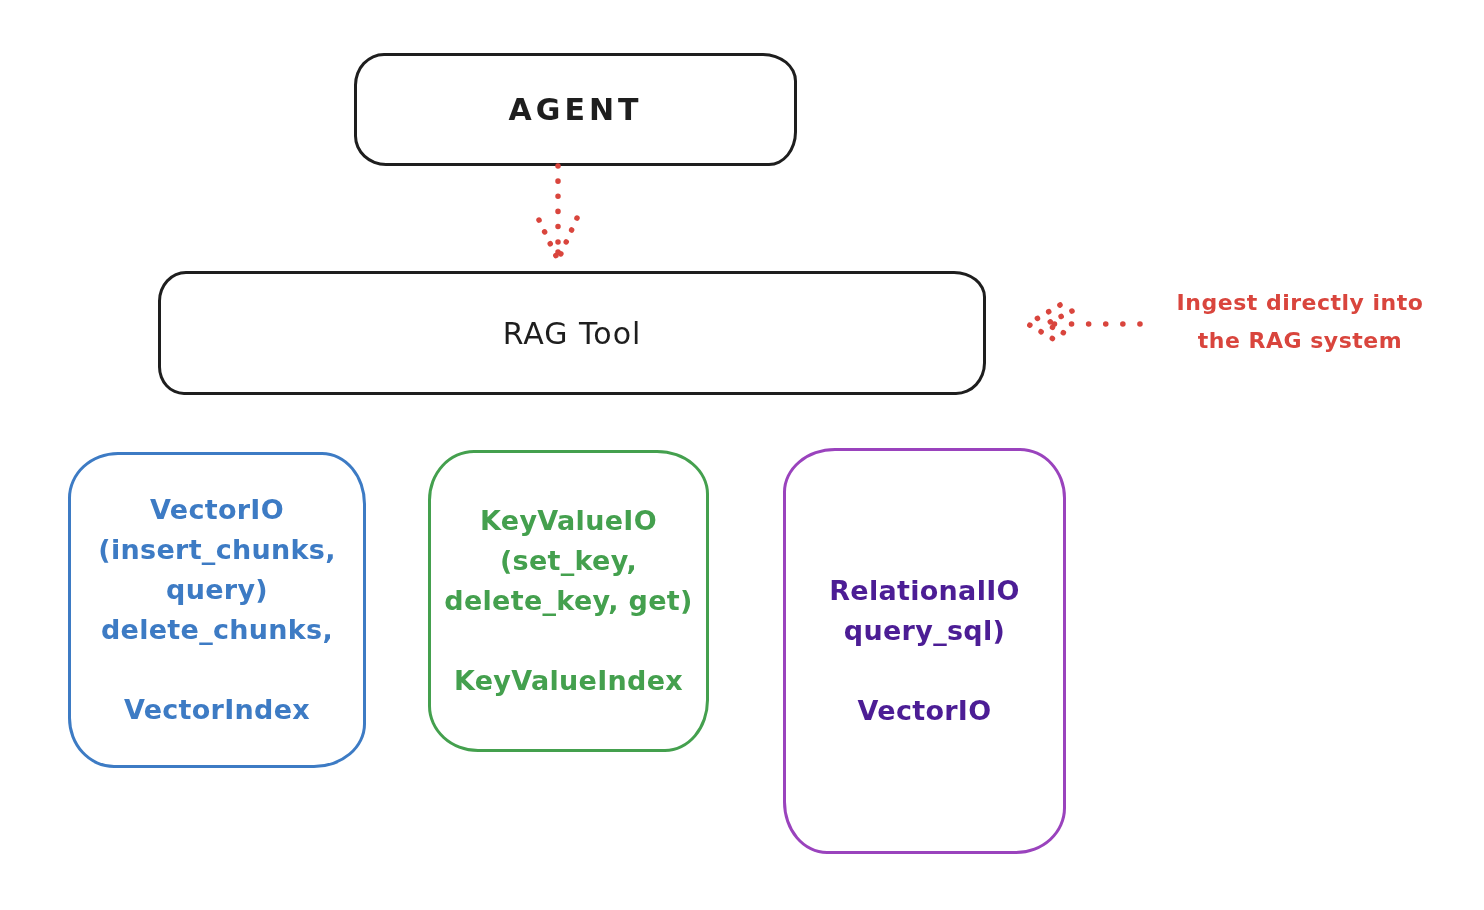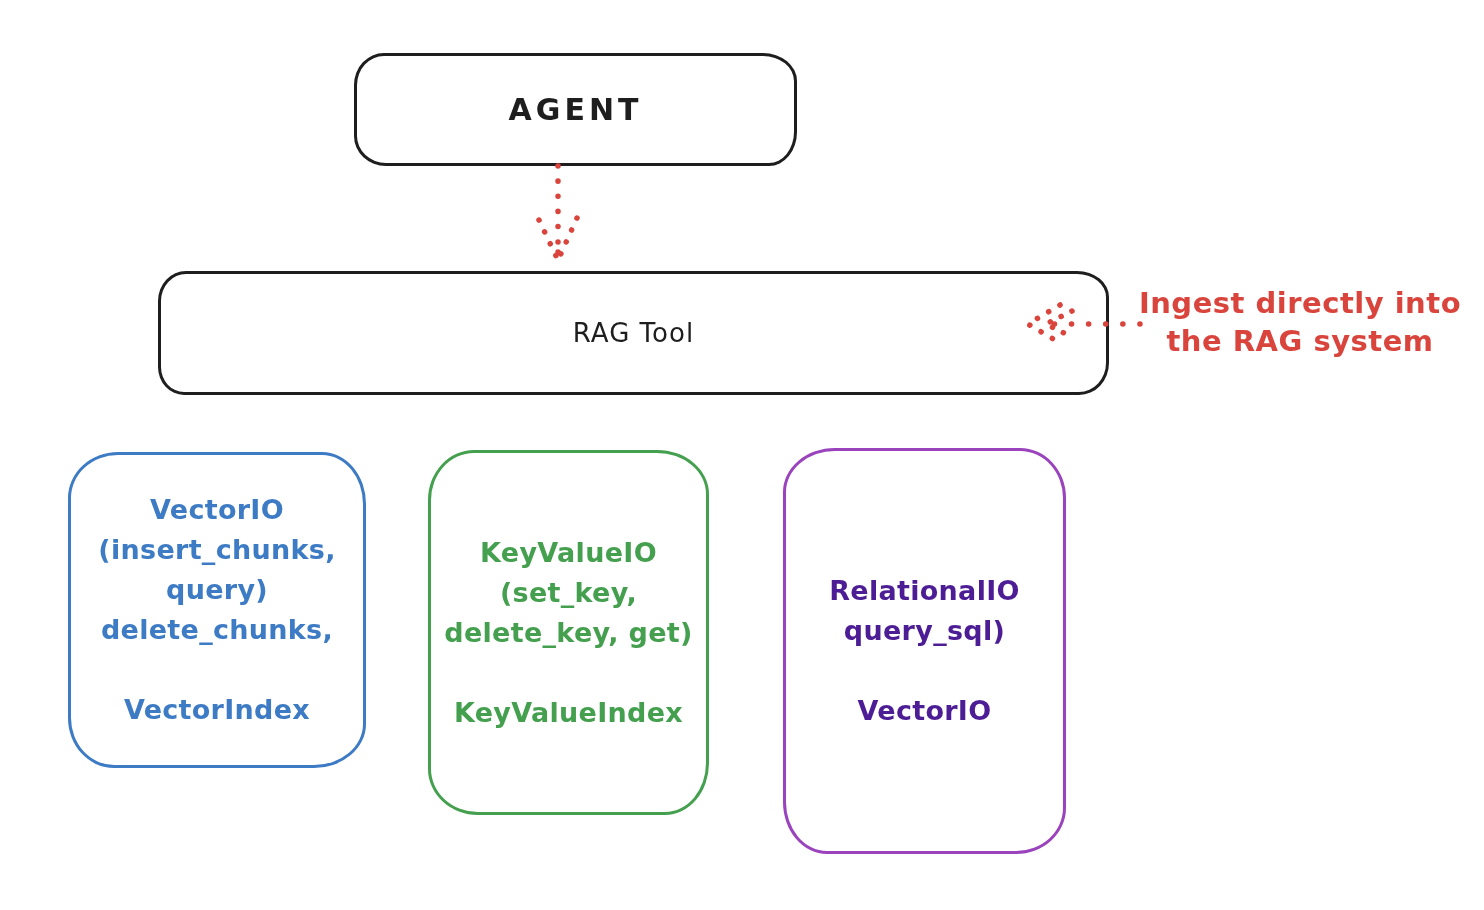--- a/index.html
+++ b/index.html
@@ -31,23 +31,23 @@
   .agent-box {
     left: 354px; top: 53px;
     width: 443px; height: 113px;
     border-radius: 30px 34px 28px 32px / 32px 28px 34px 30px;
     font-size: 30px;
     font-weight: 600;
     letter-spacing: 4px;
   }
   .rag-box {
     left: 158px; top: 271px;
-    width: 951px; height: 124px;
+    width: 828px; height: 124px;
     border-radius: 28px 32px 30px 26px / 30px 26px 32px 28px;
-    font-size: 26px;
+    font-size: 30px;
     font-weight: 500;
     letter-spacing: 1px;
   }
   .backend-box {
     flex-direction: column;
     font-size: 27px;
     font-weight: 600;
     line-height: 40px;
     letter-spacing: 0.3px;
     border-width: 3.5px;
@@ -55,42 +55,42 @@
   }
   .backend-blue {
     left: 68px; top: 452px;
     width: 298px; height: 316px;
     border-color: #3d7bc4;
     color: #3d7bc4;
     border-radius: 50px 44px 52px 46px / 46px 52px 44px 50px;
   }
   .backend-green {
     left: 428px; top: 450px;
-    width: 281px; height: 365px;
+    width: 281px; height: 302px;
     border-color: #44a04e;
     color: #44a04e;
     border-radius: 46px 52px 44px 50px / 50px 44px 52px 46px;
   }
   .backend-purple {
     left: 783px; top: 448px;
     width: 283px; height: 406px;
     border-color: #9a43bd;
     color: #4c1d95;
     border-radius: 52px 46px 50px 44px / 44px 50px 46px 52px;
   }
   .index-label {
     margin-top: 40px;
   }
   .annotation {
     position: absolute;
     left: 1130px; top: 284px;
     width: 340px;
     text-align: center;
     color: #d9453d;
-    font-size: 29px;
+    font-size: 22px;
     font-weight: 600;
     line-height: 38px;
     letter-spacing: 0.5px;
   }
   .arrow-svg {
     position: absolute;
   }
   .arrow-down-svg {
     left: 518px; top: 158px;
     width: 80px; height: 110px;

